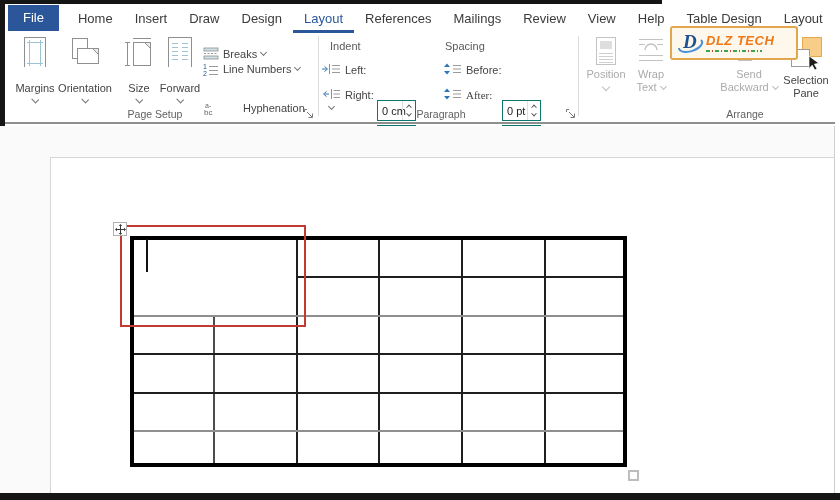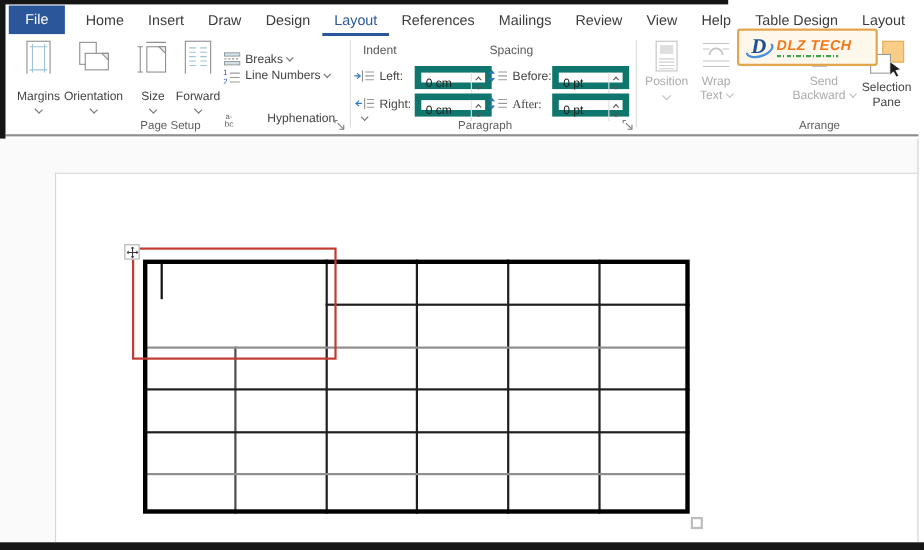--- a/index.html
+++ b/index.html
@@ -31,21 +31,21 @@
     transform:rotate(45deg); display:inline-block; margin-top:3px; }
   .chev.inline { margin:0 0 2px 4px; width:5px; height:5px; }
   .chev.dis { border-color:#bdbdbd; }
 
   .menurow { position:absolute; height:17px; display:flex; align-items:center; }
   .menurow .lbl { font-size:11px; color:#444; margin-left:4px; }
 
   .headlbl { position:absolute; font-size:11px; color:#595959; }
   .fieldlbl { position:absolute; font-size:11px; color:#444; }
   .fieldicon { position:absolute; }
-  .spinbox { position:absolute; width:70px; height:21px; border:6px solid #0f766e; background:#fff; }
+  .spinbox { position:absolute; width:39px; height:21px; border:1px solid #0f766e; background:#fff;margin-top:40px; }
   .spinbox input { position:absolute; left:0; top:0; width:46px; height:19px; border:0; outline:0;
     font-size:11px; color:#222; padding-left:4px; font-family:"Liberation Sans",sans-serif; background:transparent; }
   .spinner { position:absolute; right:0; top:0; width:13px; height:19px; border-left:1px solid #e0e0e0;
     display:flex; flex-direction:column; }
   .spinner .sp { flex:1; display:flex; align-items:center; justify-content:center; }
   .spc { width:4px; height:4px; border-right:1.2px solid #555; border-bottom:1.2px solid #555; display:block; }
   .spc.up { transform:rotate(-135deg) translate(-1px,-1px); }
   .spc.dn { transform:rotate(45deg) translate(-1px,-1px); }
 
   .grouplabel { position:absolute; top:75px; font-size:10.5px; color:#5f5f5f; text-align:center; }

